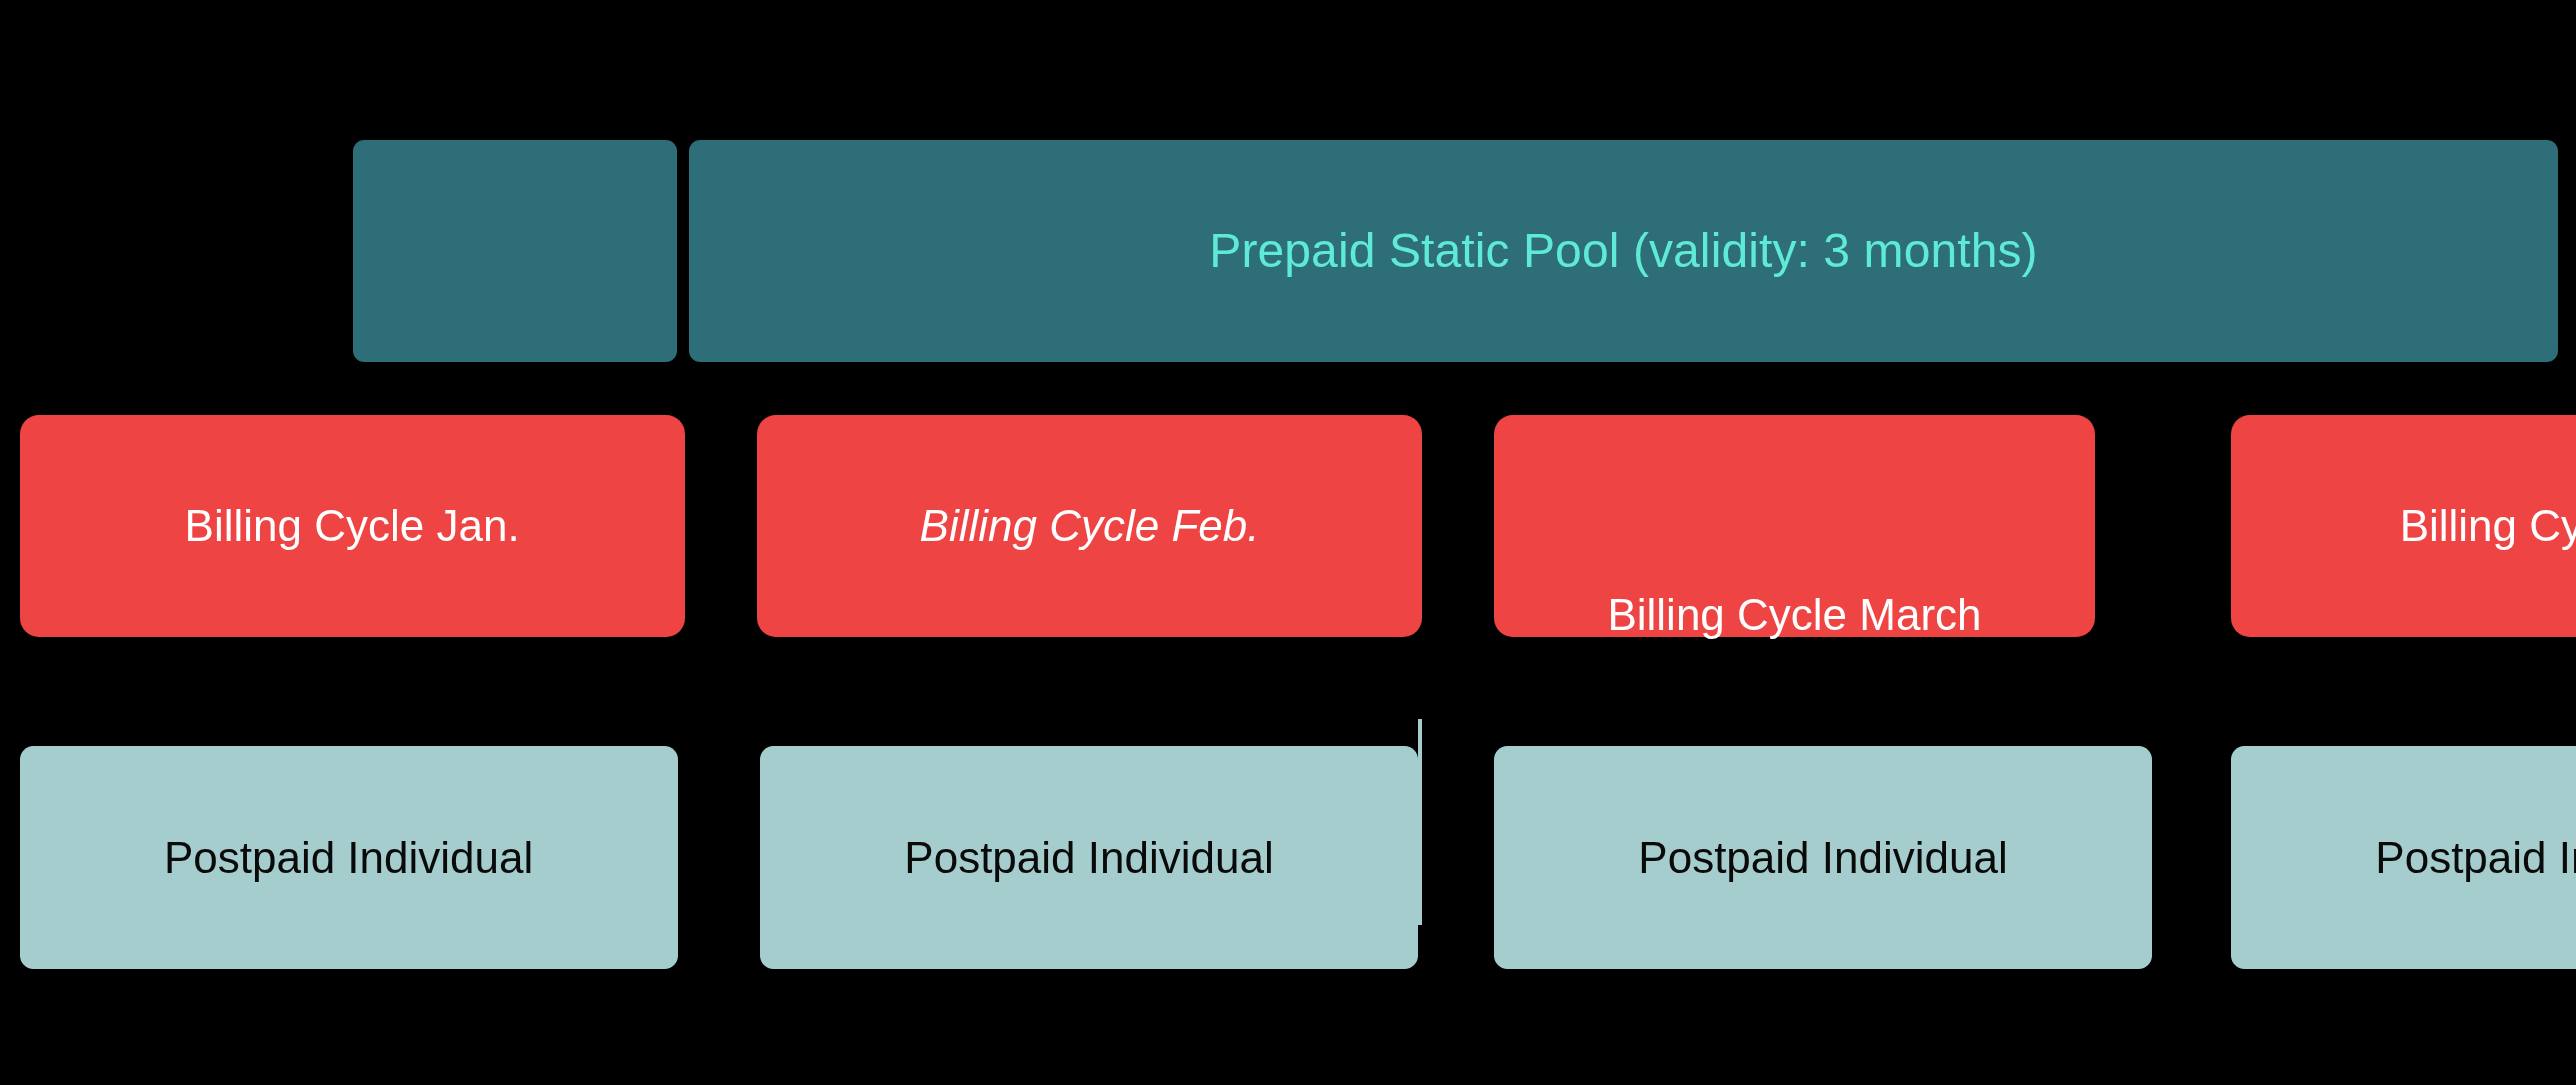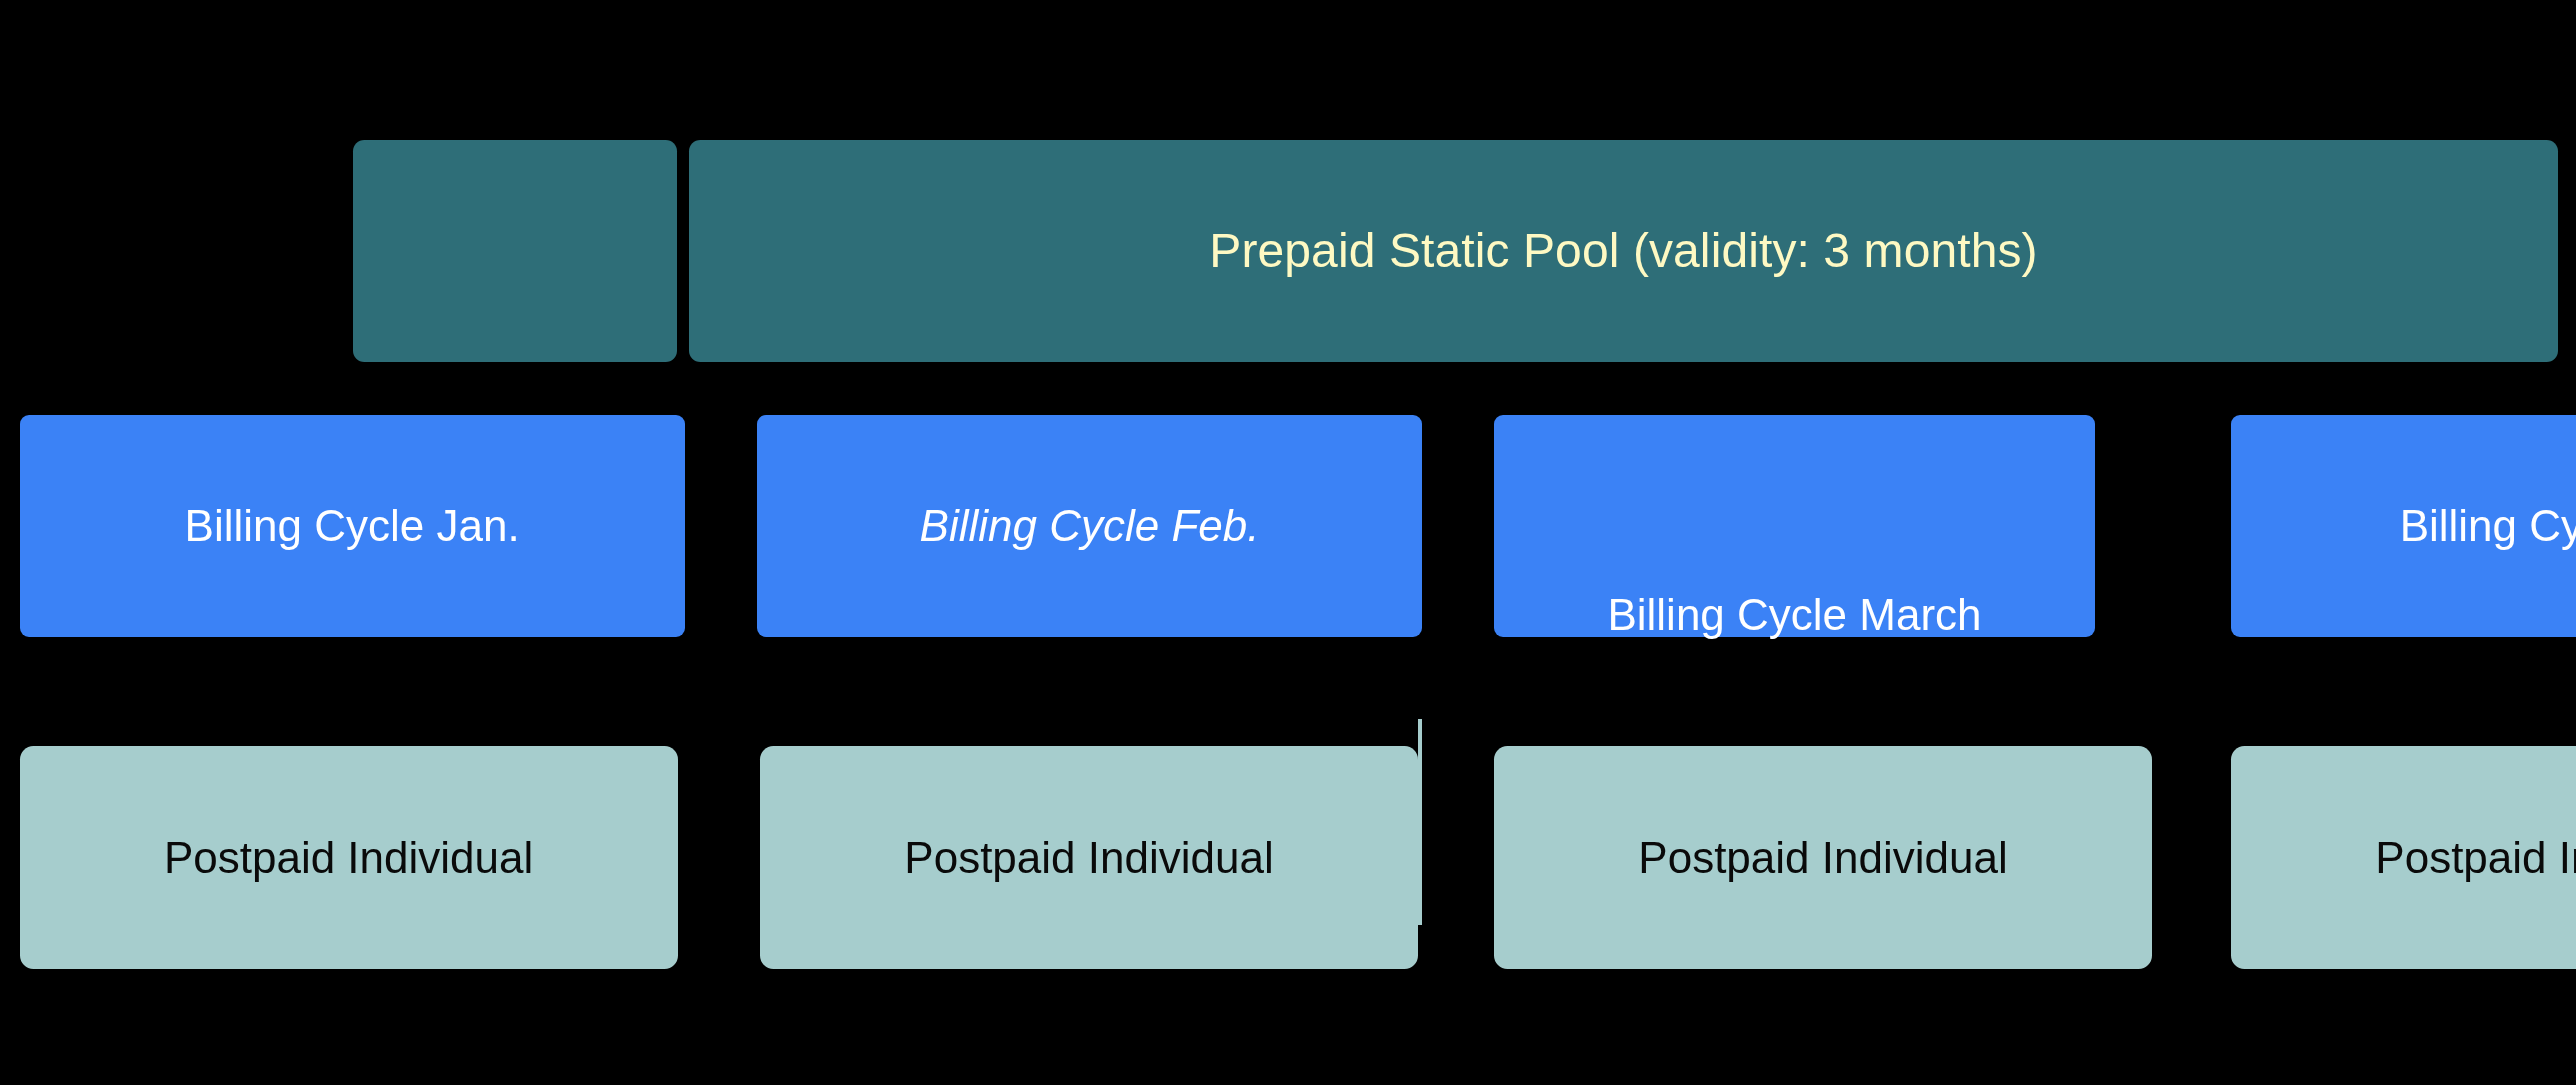--- a/index.html
+++ b/index.html
@@ -31,29 +31,29 @@
   }
 
   
   .pool-stub {
     background: #2E6E78;
     border-radius: 11.3px;
   }
   .pool-main {
     background: #2E6E78;
     border-radius: 11.3px;
-    color: #fef9c3;
+    color: #5eead4;
     font-size: 48px;
     letter-spacing: 0.1px;
   }
 
   
   .cycle {
-    background: #3b82f6;
-    border-radius: 9px;
+    background: #ef4444;
+    border-radius: 19px;
     color: #FFFFFF;
     font-size: 44px;
   }
 
   
   .postpaid {
     background: #A6CDCD;
     border-radius: 13.4px;
     color: #0A0A0A;
     font-size: 44px;

